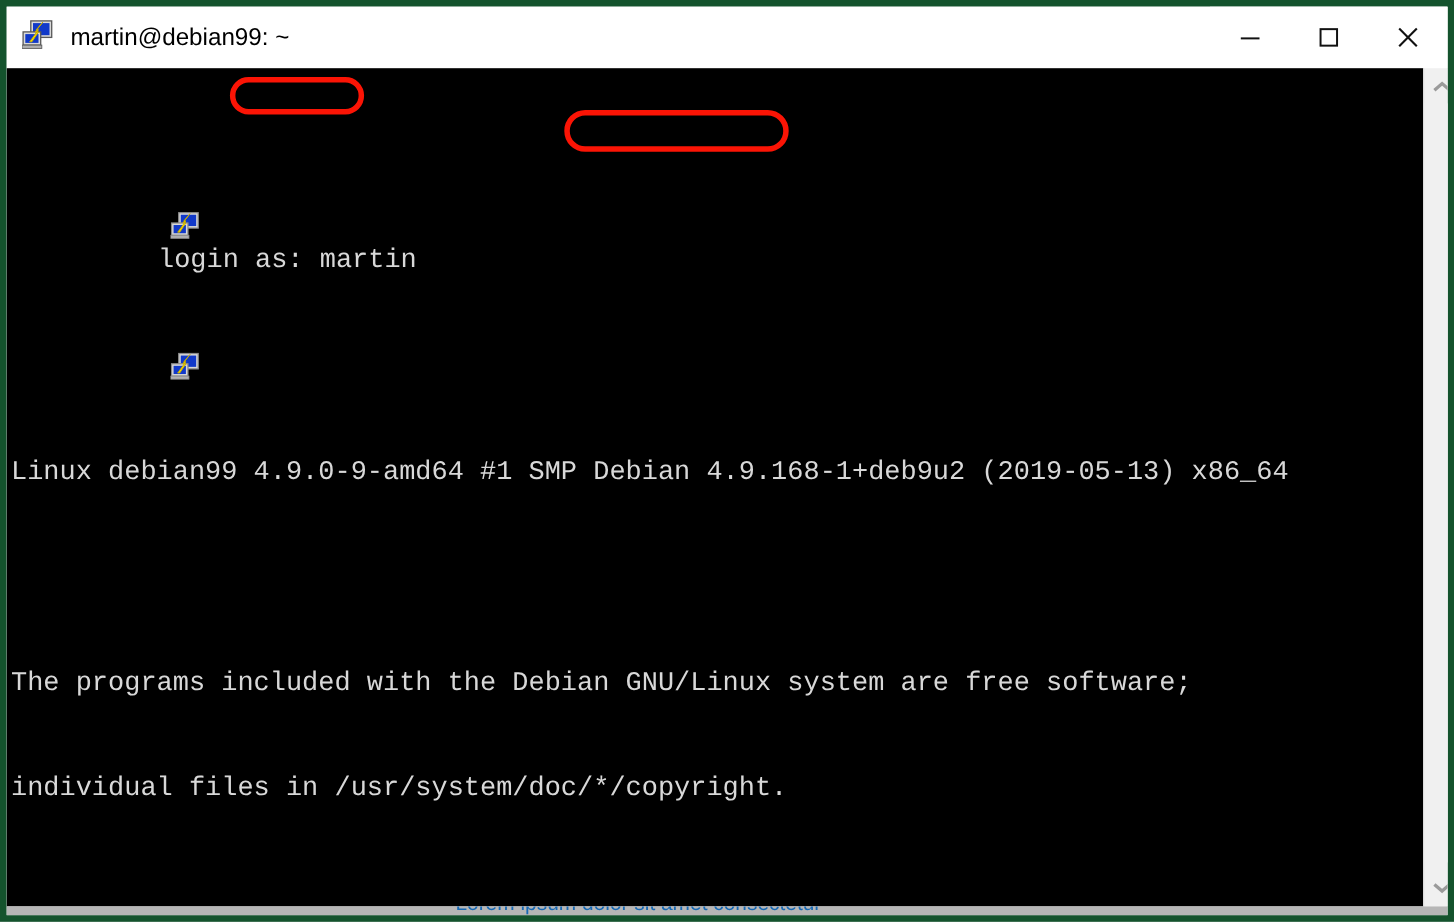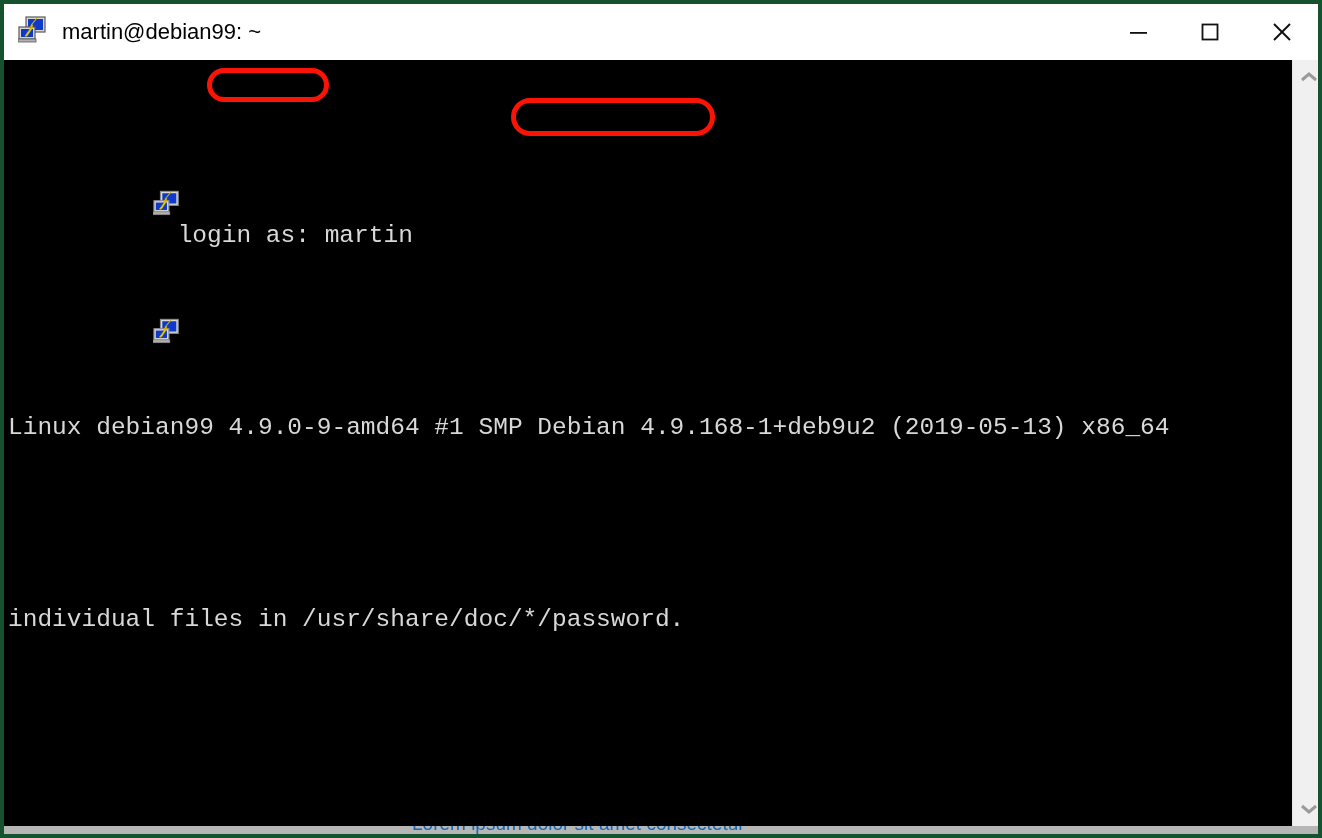--- a/index.html
+++ b/index.html
@@ -14,21 +14,21 @@
     font-family: "Liberation Sans", sans-serif;
   }
 
   
   #window {
     position: absolute;
     left: 0; top: 0;
     width: 1322px;
     height: 838px;
     background: #ffffff;
-    border: 4px solid #14532d;
+    border: 6px solid #14532d;
     box-sizing: border-box;
     overflow: hidden;
   }
 
   
   #titlebar {
     position: absolute;
     left: 0; top: 0;
     right: 0;
     height: 56px;
@@ -89,21 +89,21 @@
     color: #d8d8d8;
     white-space: pre;
     letter-spacing: 0px;
   }
   .term-line {
     height: 32px;
     white-space: pre;
     padding-left: 4px;
   }
   .term-line.with-icon {
-    padding-left: 56px;
+    padding-left: 20px;
     position: relative;
   }
   .line-icon {
     position: absolute;
     left: 2px;
     top: 2px;
   }
 
   
   .annot {
@@ -236,21 +236,22 @@
             <rect x="1" y="11" width="16" height="12" fill="#d8d8d8" stroke="#8a8a8a" stroke-width="1.2"></rect>
             <rect x="3" y="13" width="12" height="8" fill="#1139c9"></rect>
             <rect x="0" y="23" width="18" height="3" fill="#b0b0b0" stroke="#8a8a8a" stroke-width="0.8"></rect>
             <polygon points="7,20 15,9 13,9 19,2 12,11 15,11 9,20" fill="#ffe400" stroke="#c8ac00" stroke-width="0.9"></polygon>
           </svg>
         </span>
       </div>
 
       <div class="term-line"><span>Linux debian99 4.9.0-9-amd64 #1 SMP Debian 4.9.168-1+deb9u2 (2019-05-13) x86_64</span></div>
       <div class="term-line"><span></span></div>
-      <div class="term-line"><span>individual files in /usr/share/doc/*/password.</span></div>
+      <div class="term-line"><span>The programs included with the Debian GNU/Linux system are free software;</span></div>
+      <div class="term-line"><span>individual files in /usr/system/doc/*/copyright.</span></div>
       
       
       
       
       
     </div>
   </div>
 
   <div class="annot" id="annot-user"></div>
   <div class="annot" id="annot-pass"></div>

